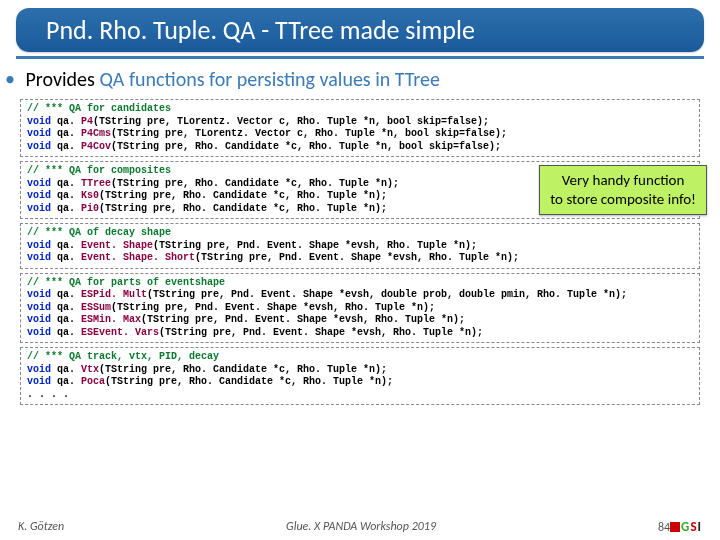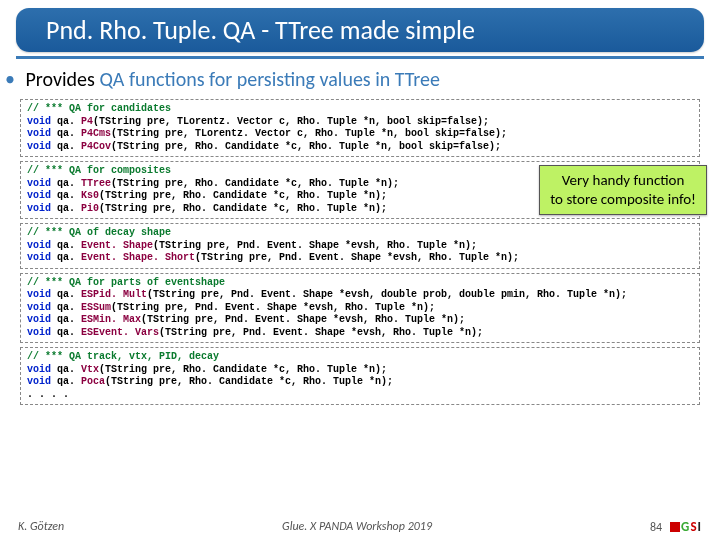--- a/index.html
+++ b/index.html
@@ -9,21 +9,21 @@
 .rule{height:3px;background:#3b7bb8;margin:2px 16px 8px}
 .bul{margin:6px 5px 8px;font-size:20px}
 .bul .b{color:#3b7bb8;margin-right:6px}
 .bul .qa{color:#3b7bb8}
 .box{margin:4px 20px;border:1px dashed #888;padding:3px 6px;font-family:"Courier New",monospace;font-size:10px;font-weight:bold;line-height:1.25;color:#000;position:relative}
 .cm{color:#0a7a2e}
 .kw{color:#0022cc}
 .fn{color:#8b0040}
 .callout{position:absolute;right:-8px;top:3px;background:#bef264;border:1px solid #555;padding:5px 10px;font-family:Calibri,Arial,sans-serif;font-size:15px;font-weight:400;text-align:center;line-height:1.25;box-shadow:0 1px 2px rgba(0,0,0,.3)}
 .ftr{position:absolute;bottom:6px;left:0;right:0;display:flex;justify-content:space-between;align-items:flex-start;padding:0 18px;font-size:12px;color:#555;font-style:italic}
-.pg{font-style:normal;display:flex;align-items:center;gap:8px}
+.pg{font-style:normal;display:flex;align-items:center;}
 .logo{display:inline-flex;align-items:center;font-weight:bold;font-style:normal;font-size:13px;letter-spacing:1px}
 .logo .g{color:#3aaa35}.logo .s{color:#c00}.logo .i{color:#222}
 .logo .sq{width:10px;height:10px;background:#c00;display:inline-block;margin-right:1px}
 </style>
 </head>
 <body>
 
 <div class="hdr">
   <h1>Pnd. Rho. Tuple. QA - TTree made simple</h1>
 </div>

